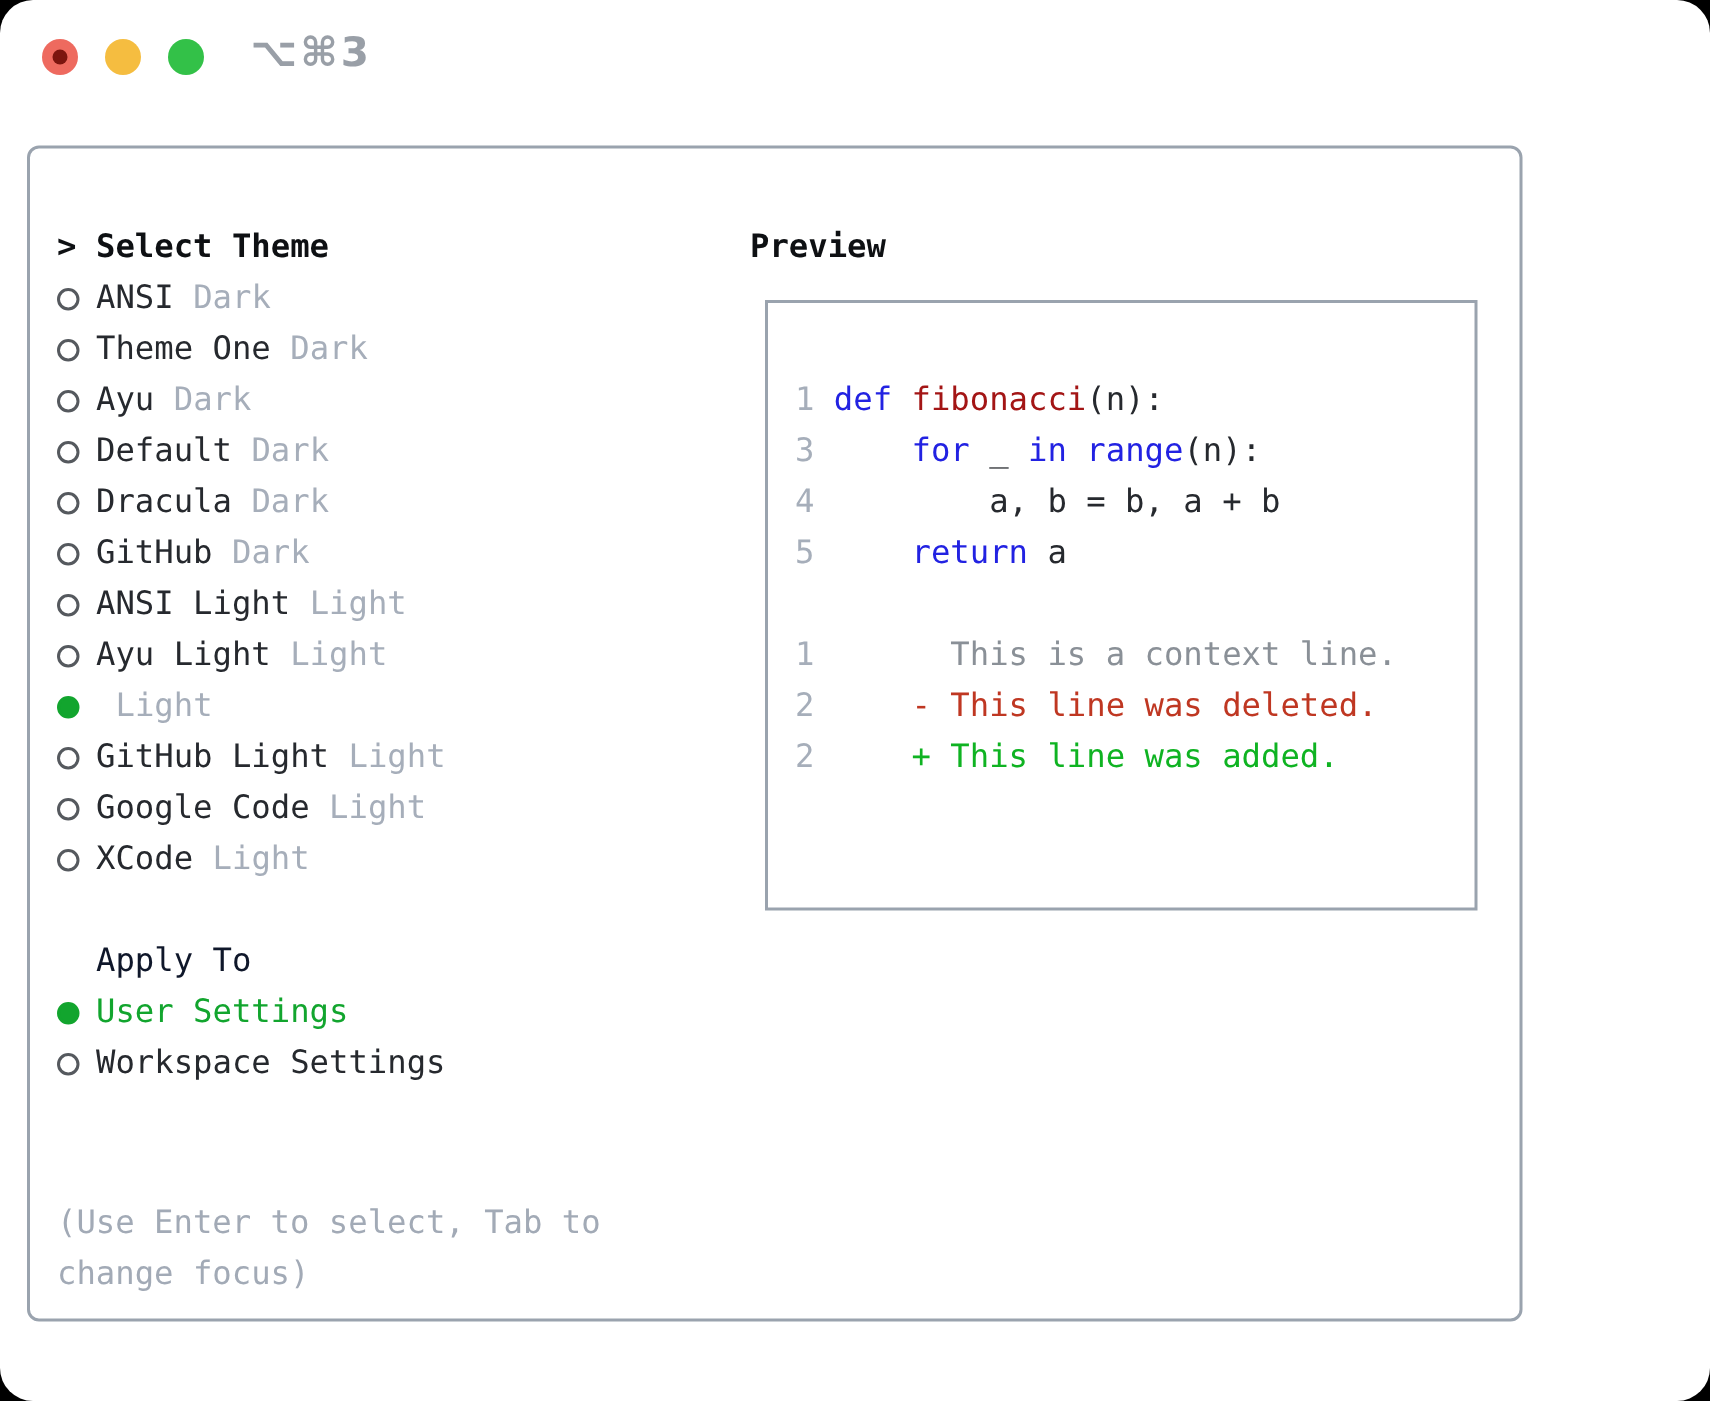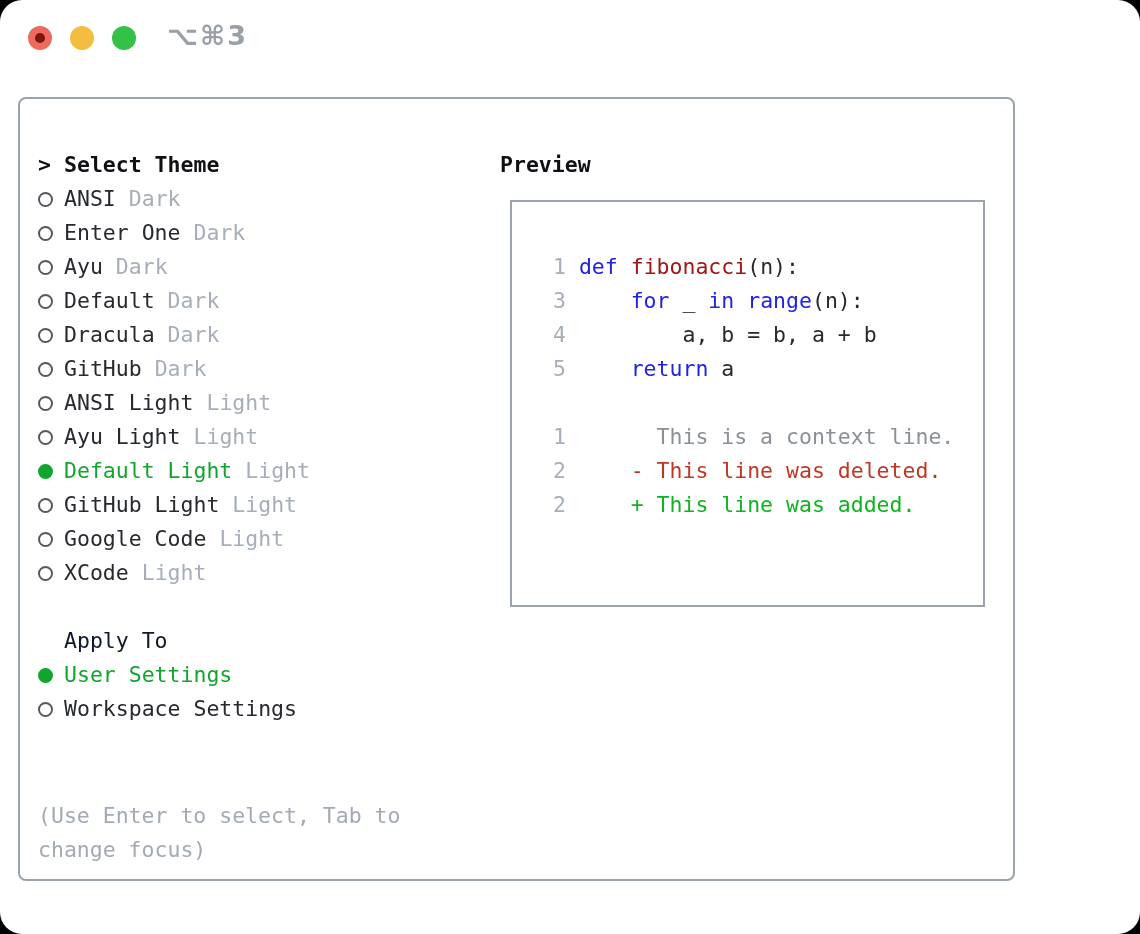--- a/index.html
+++ b/index.html
@@ -43,21 +43,21 @@
   .hint{
     position:absolute;left:18px;top:700px;width:414px;
     color:var(--hintc);
   }
   
   .ptitle{position:absolute;left:480px;top:49px;font-weight:bold;color:var(--heading);}
   .pbox{
     position:absolute;left:490px;top:101px;width:475px;height:407px;
     box-sizing:border-box;border:2px solid var(--border);background:#fff;
   }
-  .code{padding:48px 0 0 18px;margin-left:23px;}
+  .code{padding:48px 0 0 18px;}
   .cl{height:34px;white-space:pre;}
   .c-num{color:var(--linenum);}
   .c-kw{color:var(--blue);}
   .c-fn{color:var(--funcred);}
   .c-plain{color:var(--ink);}
   .c-ctx{color:var(--ctxgray);}
   .c-del{color:var(--delred);}
   .c-add{color:var(--addgreen);}
 </style>
 </head>
@@ -75,28 +75,28 @@
   <div class="panel">
 
     <div class="leftcol">
       <div class="row">
         <span class="cell"><span class="cursor">&gt;</span></span>
         <span class="h">Select Theme</span>
       </div>
 
       <div>
           <div class="row"><span class="cell"><span class="radio"></span></span><span class="nm">ANSI</span><span class="vr">Dark</span></div>
-          <div class="row"><span class="cell"><span class="radio"></span></span><span class="nm">Enter One</span><span class="vr">Dark</span></div>
+          <div class="row"><span class="cell"><span class="radio"></span></span><span class="nm">Theme One</span><span class="vr">Dark</span></div>
           <div class="row"><span class="cell"><span class="radio"></span></span><span class="nm">Ayu</span><span class="vr">Dark</span></div>
           <div class="row"><span class="cell"><span class="radio"></span></span><span class="nm">Default</span><span class="vr">Dark</span></div>
           <div class="row"><span class="cell"><span class="radio"></span></span><span class="nm">Dracula</span><span class="vr">Dark</span></div>
           <div class="row"><span class="cell"><span class="radio"></span></span><span class="nm">GitHub</span><span class="vr">Dark</span></div>
           <div class="row"><span class="cell"><span class="radio"></span></span><span class="nm">ANSI Light</span><span class="vr">Light</span></div>
           <div class="row"><span class="cell"><span class="radio"></span></span><span class="nm">Ayu Light</span><span class="vr">Light</span></div>
-          <div class="row"><span class="cell"><span class="radio sel"></span></span><span class="nm sel">Default Light</span><span class="vr">Light</span></div>
+          <div class="row"><span class="cell"><span class="radio sel"></span></span><span class="vr">Light</span></div>
           <div class="row"><span class="cell"><span class="radio"></span></span><span class="nm">GitHub Light</span><span class="vr">Light</span></div>
           <div class="row"><span class="cell"><span class="radio"></span></span><span class="nm">Google Code</span><span class="vr">Light</span></div>
           <div class="row"><span class="cell"><span class="radio"></span></span><span class="nm">XCode</span><span class="vr">Light</span></div>
         </div>
 
       <div class="row"></div>
 
       <div class="row">
         <span class="cell"></span>
         <span class="apply-title">Apply To</span>

